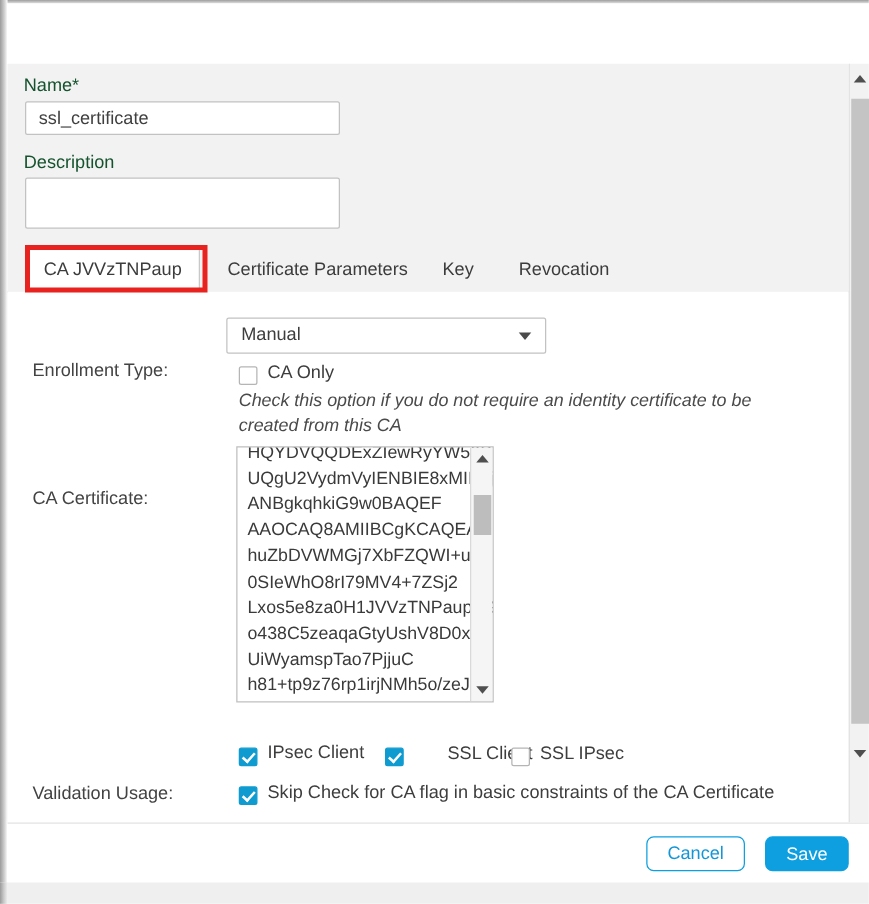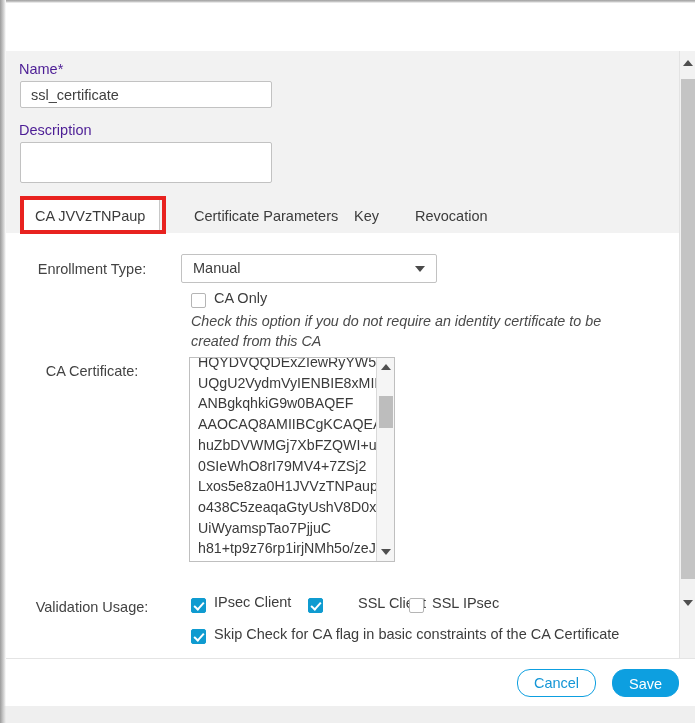--- a/index.html
+++ b/index.html
@@ -71,21 +71,21 @@
   
   .dlg-body {
     position: absolute;
     left: 6px; top: 51px;
     width: 673px; height: 607px;
     background: #f2f2f2;
     overflow: hidden;
   }
 
   .lbl {
-    color: #4c1d95;
+    color: #14532d;
     font-size: 14.5px;
     white-space: nowrap;
   }
 
   #name-label   { position:absolute; left:13px;  top:10px; }
   #name-input {
     position: absolute;
     left: 14px; top: 30px;
     width: 252px; height: 27px;
     box-sizing: border-box;
@@ -157,21 +157,22 @@
     left: 0px; top: 182px;
     width: 673px; height: 425px;
     background: #ffffff;
   }
 
   .row-label {
     position: absolute;
     font-size: 14.5px;
     color: #434343;
     white-space: nowrap;
-    text-align: center;
+    text-align: left;
+    margin-top: 28px;
   }
   #enroll-label     { left: 20px;  top: 28px;  width: 132px; }
   #cacert-label     { left: 20px;  top: 130px; width: 132px; }
   #validation-label { left: 20px;  top: 366px; width: 132px; }
 
   
   .select-box {
     position: absolute;
     left: 175px; top: 21px;
     width: 256px; height: 29px;
@@ -329,21 +330,21 @@
     left: 6px; top: 658px;
     width: 689px; height: 48px;
     background: #ffffff;
     border-top: 1px solid #e4e4e4;
   }
   .btn {
     position: absolute;
     top: 10px;
     height: 28px;
     box-sizing: border-box;
-    border-radius: 13px;
+    border-radius: 6px;
     font-family: "Liberation Sans", sans-serif;
     font-size: 14.5px;
     text-align: center;
     cursor: pointer;
     user-select: none;
   }
   #btn-cancel {
     left: 511px;
     width: 79px;
     line-height: 26px;
@@ -386,21 +387,21 @@
   <div class="dlg-body">
 
     <div class="lbl" id="name-label">Name*</div>
     <input id="name-input" type="text" value="ssl_certificate" style="">
 
     <div class="lbl" id="desc-label">Description</div>
     <textarea id="desc-input" placeholder="" style=""></textarea>
 
     <div class="tabstrip">
       <div class="tab active" style="left:14px;">CA JVVzTNPaup</div>
-      <div class="tab" style="left:176px;padding-left:12px;">Certificate Parameters</div>
+      <div class="tab" style="left:164px;padding-left:12px;">Certificate Parameters</div>
       <div class="tab" style="left:334px;">Key</div>
       <div class="tab" style="left:395px;">Revocation</div>
     </div>
     <div class="tab-highlight"></div>
 
     <div class="panel">
 
       <div class="row-label" id="enroll-label">Enrollment Type:</div>
 
       <div class="select-box">

